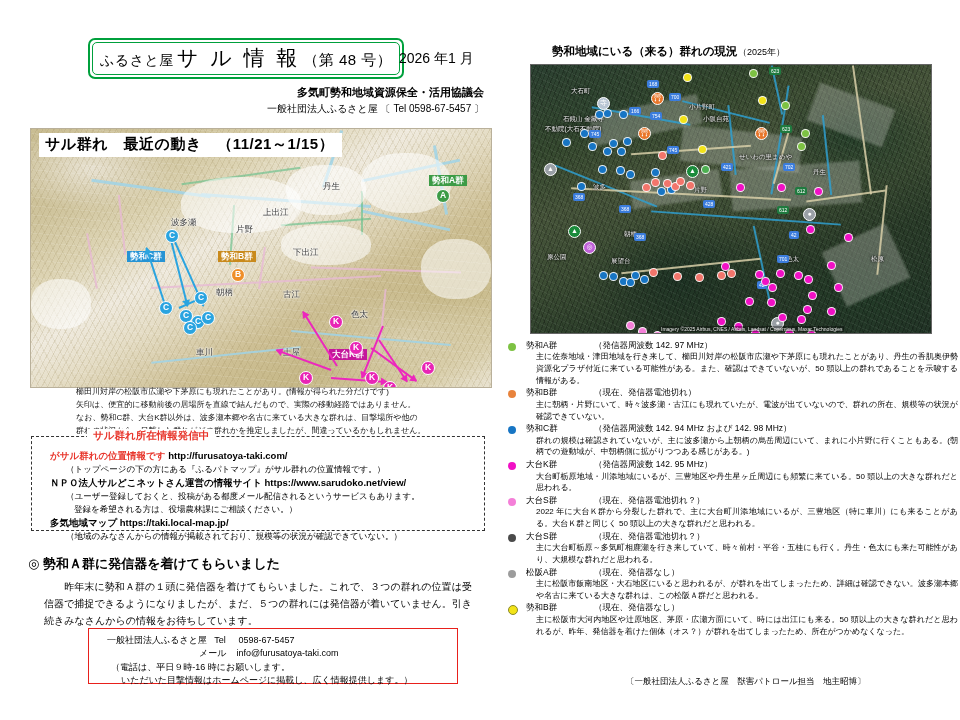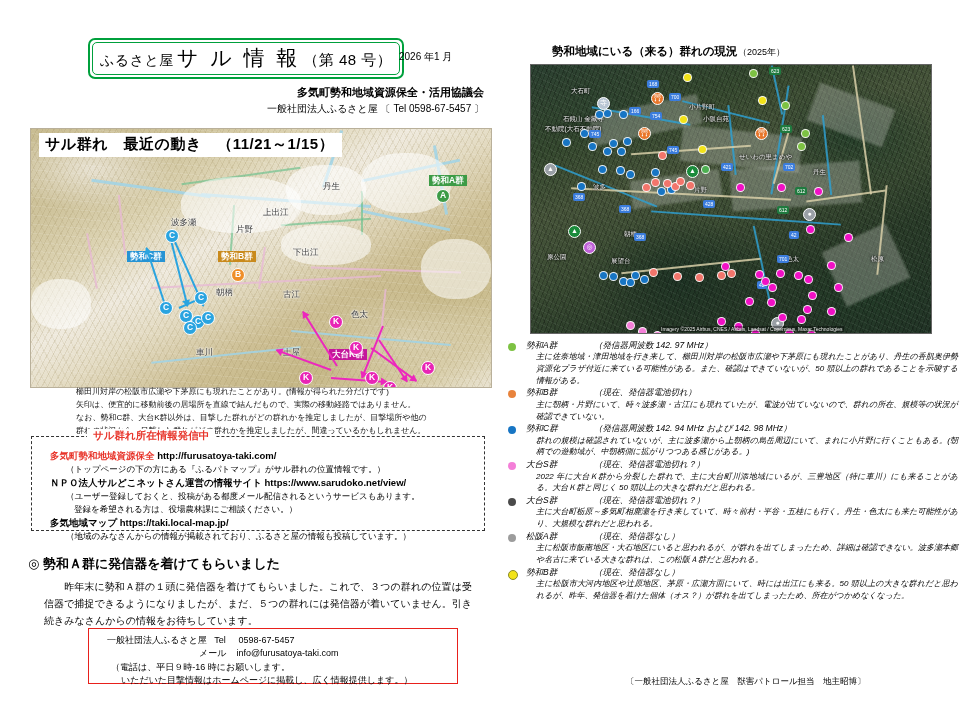--- a/index.html
+++ b/index.html
@@ -58,21 +58,21 @@
   .title-big {
     font-size: 21px;
     letter-spacing: 3px;
     margin: 0 3px;
   }
   .title-paren { font-size: 15px; }
 
   .issue-date {
     position: absolute;
     left: 399px; top: 50px;
-    font-size: 10px;
+    font-size: 14px;
     white-space: nowrap;
   }
   .org-line1 {
     position: absolute;
     right: 16px; top: 85px;
     font-size: 11px;
     font-weight: bold;
     white-space: nowrap;
   }
   .org-line2 {
@@ -371,21 +371,20 @@
   
   .legend {
     position: absolute;
     left: 6px; top: 340px;
     width: 452px;
   }
   .legend-item {
     position: relative;
     margin-bottom: 1px;
     padding-left: 20px;
-    font-style: italic;
   }
   .legend-bullet {
     position: absolute;
     left: 2px; top: 3px;
     width: 8px; height: 8px;
     border-radius: 50%;
   }
   .legend-head {
     font-size: 8.5px;
     white-space: nowrap;
@@ -506,45 +505,45 @@
       <div class="pin k" style="left:318px;top:212px;">K</div>
       <div class="pin k" style="left:268px;top:242px;">K</div>
       <div class="pin k" style="left:334px;top:242px;">K</div>
       <div class="pin k" style="left:352px;top:252px;">K</div>
       <div class="pin k" style="left:390px;top:232px;">K</div>
     </div>
 
     <div class="map-caption">
       <div>櫛田川対岸の松阪市広瀬や下茅原にも現れたことがあり。(情報が得られた分だけです)</div>
       <div>矢印は、便宜的に移動前後の居場所を直線で結んだもので、実際の移動経路ではありません。</div>
-      <div>なお、勢和C群、大台K群以外は、目撃した群れがどの群れかを推定しましたが、目撃場所や他の</div>
+      <div>なお、勢和C群、大台K群以外は、波多瀬本郷や名古に来ている大きな群れは、目撃場所や他の</div>
       <div>群れの状況から、目撃した群れがどの群れかを推定しましたが、間違っているかもしれません。</div>
     </div>
 
     <div class="info-box">
       <div class="info-head">サル群れ所在情報発信中</div>
       <div class="info-body">
 
         <span class="info-row">
-          <span class="hl">多気町勢和地域資源保全</span>
+          <span class="hl">がサル群れの位置情報です</span>
           <span class="bold">http://furusatoya-taki.com/</span>
           <span class="sub">（トップページの下の方にある『ふるパトマップ』がサル群れの位置情報です。）</span>
         </span>
 
         <span class="info-row">
           <span class="bold">ＮＰＯ法人サルどこネットさん運営の情報サイト</span>
           <span class="bold">https://www.sarudoko.net/view/</span>
           <span class="sub">（ユーザー登録しておくと、投稿がある都度メール配信されるというサービスもあります。</span>
           <span class="sub2">登録を希望される方は、役場農林課にご相談ください。）</span>
         </span>
 
         <span class="info-row">
           <span class="bold">多気地域マップ</span>
           <span class="bold">https://taki.local-map.jp/</span>
-          <span class="sub">（地域のみなさんからの情報が掲載されており、ふるさと屋の情報も投稿しています。）</span>
+          <span class="sub">（地域のみなさんからの情報が掲載されており、規模等の状況が確認できていない。）</span>
         </span>
 
       </div>
     </div>
 
     <div class="sec-head">◎ 勢和Ａ群に発信器を着けてもらいました</div>
     <div class="sec-body">　　昨年末に勢和Ａ群の１頭に発信器を着けてもらいました。これで、３つの群れの位置は受信器で捕捉できるようになりましたが、まだ、５つの群れには発信器が着いていません。引き続きみなさんからの情報をお待ちしています。</div>
 
     <div class="contact-box">
       <div class="tel-row">
@@ -746,20 +745,27 @@
       </div>
 
       <div class="legend-item">
         <span class="legend-bullet" style="background:#1775c4;"></span>
         <div class="legend-head">
           <span class="legend-name">勢和C群</span><span class="legend-freq">（発信器周波数 142. 94 MHz および 142. 98 MHz）</span>
         </div>
         <div class="legend-desc">群れの規模は確認されていないが、主に波多瀬から上朝柄の烏岳周辺にいて、まれに小片野に行くこともある。(朝柄での遊動域が、中朝柄側に拡がりつつある感じがある。)</div>
       </div>
 
+      <div class="legend-item">
+        <span class="legend-bullet" style="background:#f110c5;"></span>
+        <div class="legend-head">
+          <span class="legend-name">大台K群</span><span class="legend-freq">（発信器周波数 142. 95 MHz）</span>
+        </div>
+        <div class="legend-desc">大台町栃原地域・川添地域にいるが、三豊地区や丹生星ヶ丘周辺にも頻繁に来ている。50 頭以上の大きな群れだと思われる。</div>
+      </div>
 
       <div class="legend-item">
         <span class="legend-bullet" style="background:#f47fd8;"></span>
         <div class="legend-head">
           <span class="legend-name">大台S群</span><span class="legend-freq">（現在、発信器電池切れ？）</span>
         </div>
         <div class="legend-desc">2022 年に大台Ｋ群から分裂した群れで、主に大台町川添地域にいるが、三豊地区（特に車川）にも来ることがある。大台Ｋ群と同じく 50 頭以上の大きな群れだと思われる。</div>
       </div>
 
       <div class="legend-item">

